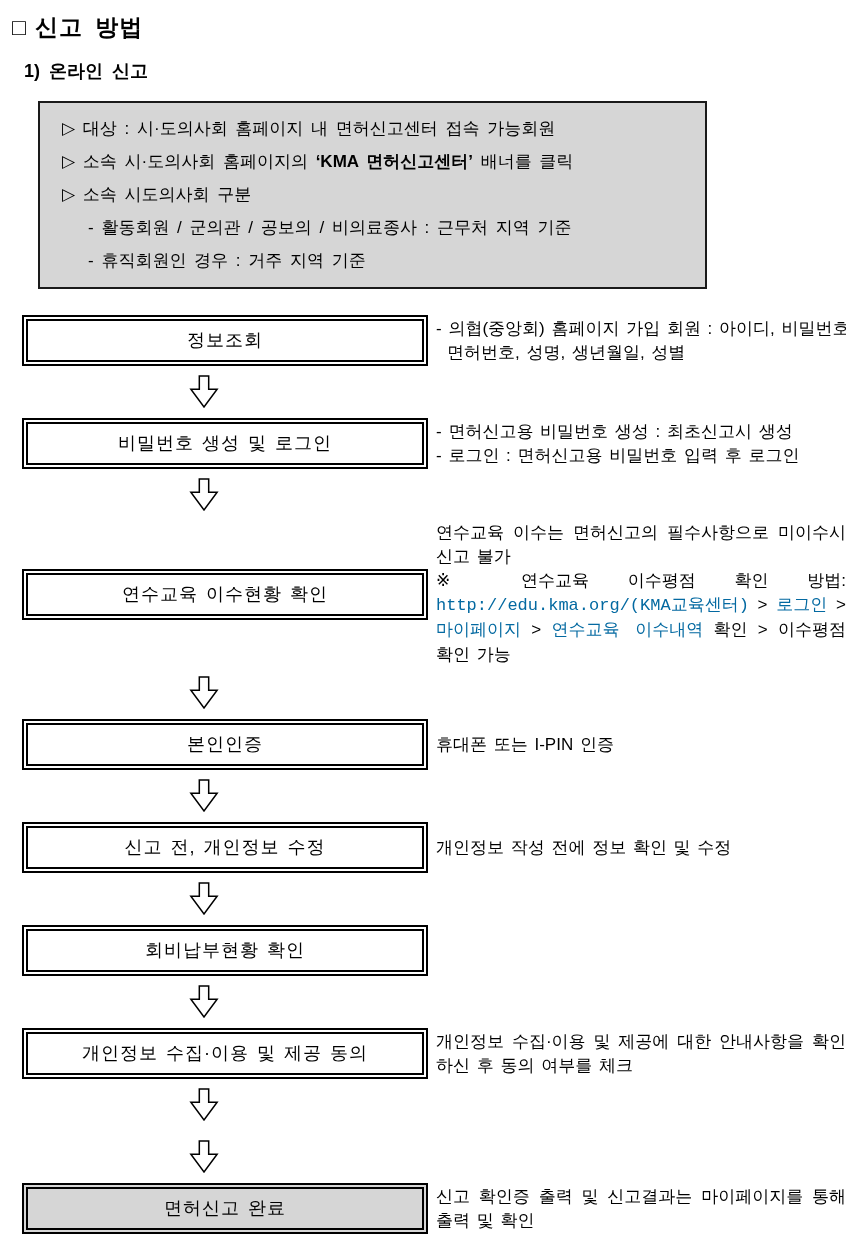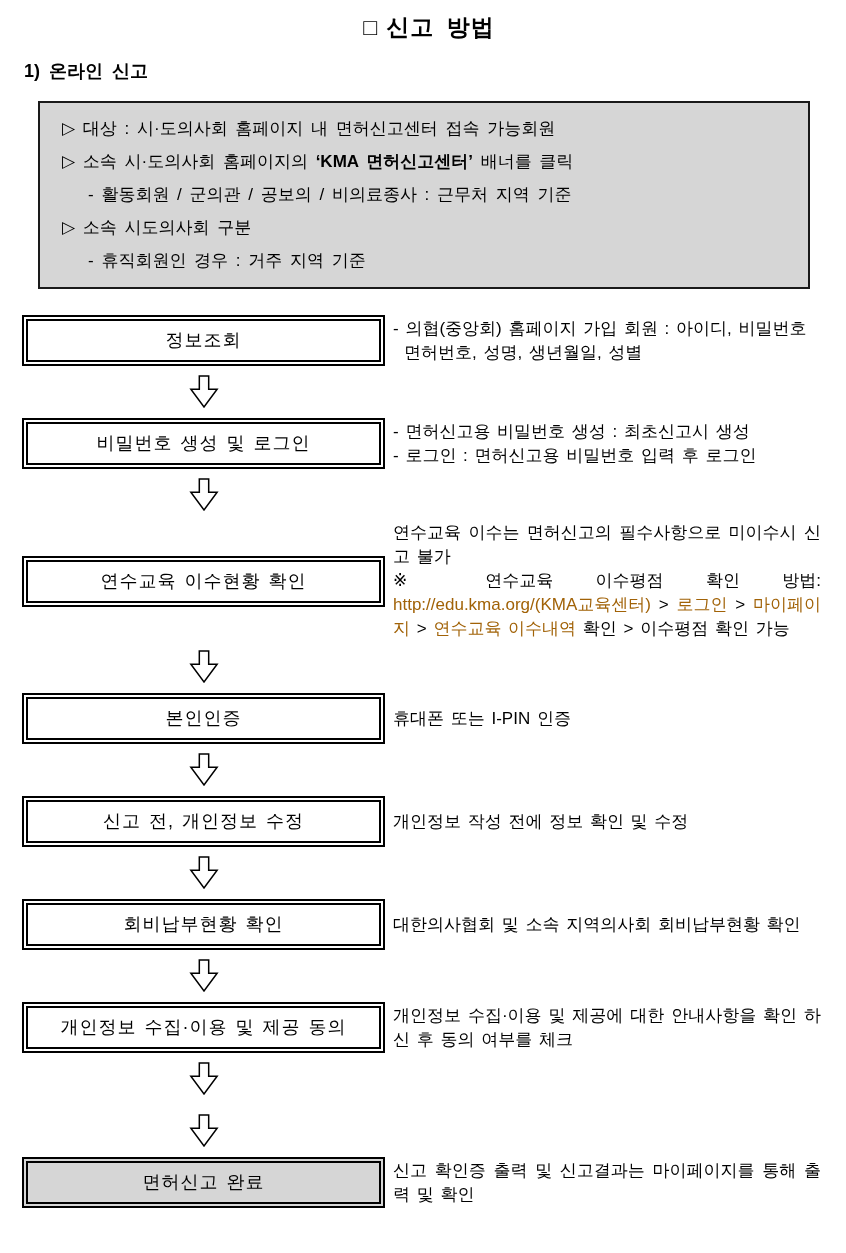--- a/index.html
+++ b/index.html
@@ -8,58 +8,57 @@
     width: 846px; height: 1253px; overflow: hidden;
     background: #ffffff; color: #000000;
     font-family: "Liberation Sans", "DejaVu Sans", sans-serif;
   }
   .page { padding-top: 10px; }
 
   .doc-title {
     margin: 2px 0 4px 12px;
     font-size: 23px; font-weight: bold; letter-spacing: 1px;
     word-spacing: 5px;
-    text-align: center;
   }
   .doc-title .sq { font-weight: normal; margin-right: 8px; }
   .doc-subtitle {
     margin: 16px 0 0 24px;
     font-size: 18px; font-weight: bold; word-spacing: 4px;
   }
 
   .info-box {
-    margin: 18px 0 0 38px; width: 772px;
+    margin: 18px 0 0 38px; width: 669px;
     border: 2px solid #1a1a1a; background: #d6d6d6;
     padding: 9px 16px 10px 22px;
     font-size: 17px; line-height: 33px; word-spacing: 3px;
   }
   .info-line { white-space: nowrap; }
   .info-line.sub { padding-left: 26px; }
   .bold { font-weight: bold; margin-top: 41px; }
 
   .flow { margin-top: 26px; }
   .step-row { display: flex; align-items: center; }
-  .box-col { flex: none; width: 363px; margin-left: 22px; }
+  .box-col { flex: none; width: 406px; margin-left: 22px; }
   .flow-box { border: 2px solid #000; background: #fff; padding: 2px; }
   .flow-box-inner {
     border: 2px solid #000; background: #fff;
     text-align: center; font-size: 18px; letter-spacing: 1px;
     word-spacing: 2px; padding: 7px 2px 8px 2px; white-space: nowrap;
   }
   .step-row.filled .flow-box,
   .step-row.filled .flow-box-inner { background: #d6d6d6; }
 
   .desc-col {
     margin-left: 8px; width: 428px;
     font-size: 17px; line-height: 24px;
     text-align: justify; word-spacing: 2px;
   }
   .desc-line { white-space: nowrap; text-align: left; }
   .desc-line.cont { padding-left: 11px; }
-  .blue { color: #a16207; }
+  .blue { color: #0369a1; font-family: Liberation Mono, monospace; }
 
   .arrow-row { height: 52px; display: flex; align-items: center; }
   .arrow-cell { width: 363px; margin-left: 22px; text-align: center; }
   .arrow-cell svg { display: inline-block; vertical-align: middle; }
 </style>
 </head>
 <body>
 
 <div class="page">
 
@@ -67,22 +66,22 @@
     <span class="sq">□</span><span>신고 방법</span>
   </div>
 
   <div class="doc-subtitle">1) 온라인 신고</div>
 
   <div class="info-box">
     <div class="info-line">▷ 대상 : 시·도의사회 홈페이지 내 면허신고센터 접속 가능회원</div>
     <div class="info-line">
       <span>▷ 소속 시·도의사회 홈페이지의 </span><span class="bold">‘KMA 면허신고센터’</span><span> 배너를 클릭</span>
     </div>
+    <div class="info-line">▷ 소속 시도의사회 구분</div>
     <div class="info-line sub">- 활동회원 / 군의관 / 공보의 / 비의료종사 : 근무처 지역 기준</div>
-    <div class="info-line">▷ 소속 시도의사회 구분</div>
     <div class="info-line sub">- 휴직회원인 경우 : 거주 지역 기준</div>
   </div>
 
   <div class="flow">
 
     <div class="step-row">
       <div class="box-col">
         <div class="flow-box">
             <div class="flow-box-inner">정보조회</div>
           </div>
@@ -174,21 +173,20 @@
           </svg>
       </div>
     </div>
 
     <div class="step-row">
       <div class="box-col">
         <div class="flow-box">
             <div class="flow-box-inner">회비납부현황 확인</div>
           </div>
       </div>
-      <div class="desc-col">대한의사협회 및 소속 지역의사회 회비납부현황 확인</div>
     </div>
 
     <div class="arrow-row">
       <div class="arrow-cell">
         <svg width="30" height="34" viewBox="0 0 32 36">
             <path d="M11 1 H21 V15 H30 L16 34 L2 15 H11 Z" fill="#ffffff" stroke="#000000" stroke-width="1.6"></path>
           </svg>
       </div>
     </div>
 

